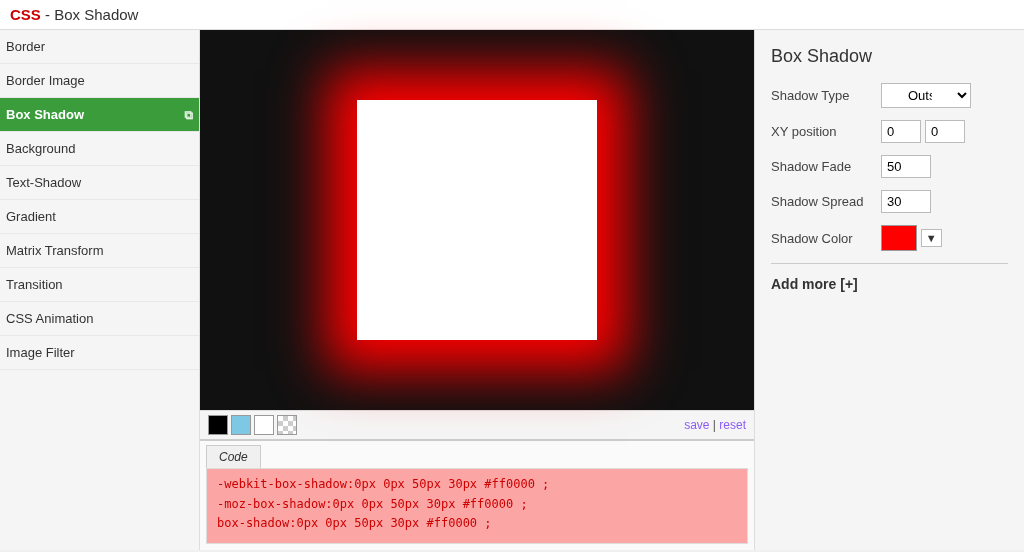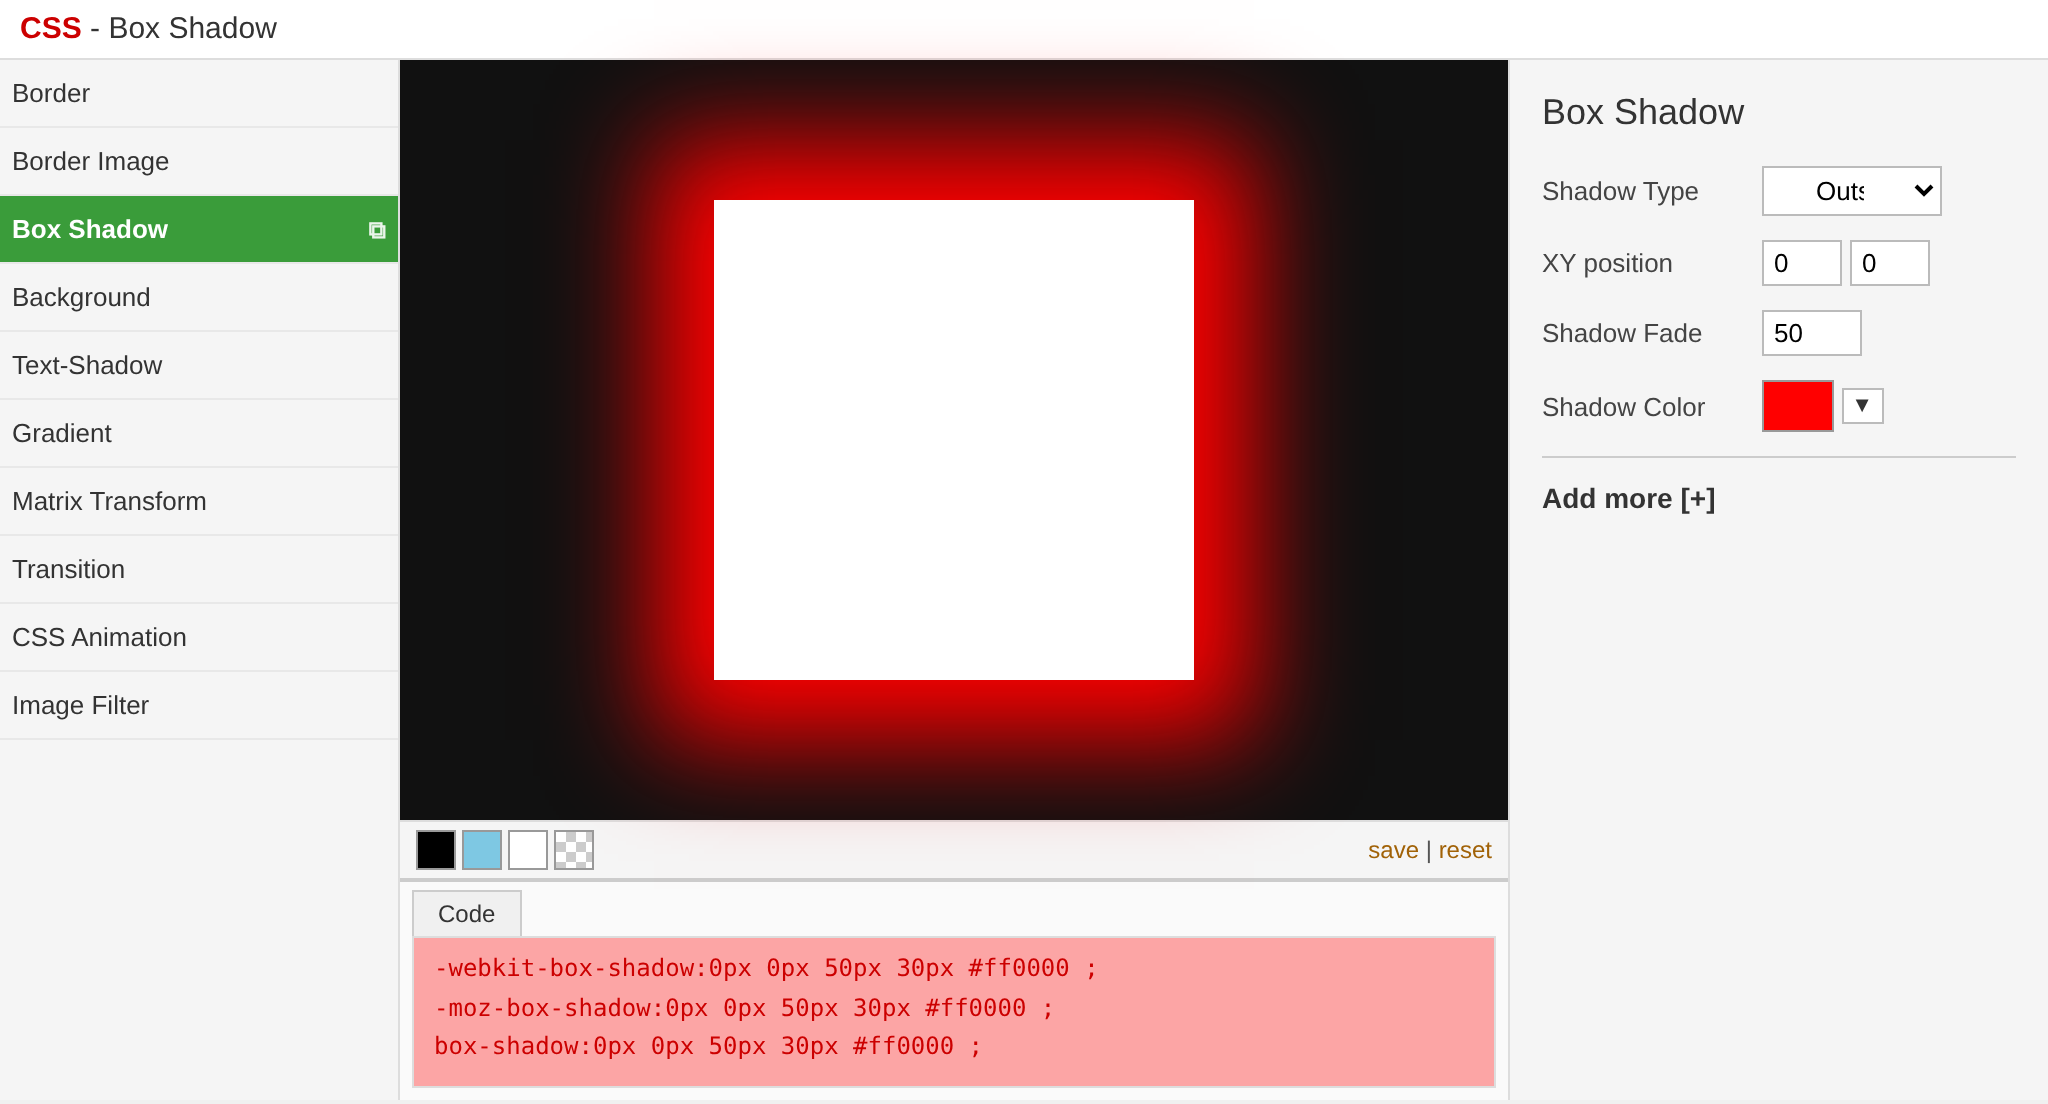--- a/index.html
+++ b/index.html
@@ -87,36 +87,37 @@
       width: 20px;
       height: 20px;
       border: 1px solid #999;
       cursor: pointer;
     }
 
     #save-reset {
       font-size: 12px;
       color: #555;
     }
-    #save-reset a { color: #a16207; text-decoration: none; cursor: pointer; }
+    #save-reset a { color: #8b5cf6; text-decoration: none; cursor: pointer; }
 
     #code-panel {
       border-top: 2px solid #ccc;
       background: #fafafa;
     }
 
     #code-tab {
       display: inline-block;
       padding: 4px 12px;
       background: #f0f0f0;
       border: 1px solid #ccc;
       border-bottom: none;
       font-size: 12px;
       margin-left: 6px;
       margin-top: 4px;
+      font-style: italic;
     }
 
     #code-content {
       padding: 6px 10px 10px;
       font-family: monospace;
       font-size: 12px;
       line-height: 1.6;
       border: 1px solid #ddd;
       margin: 0 6px 6px;
       background: #fca5a5;
@@ -283,20 +284,26 @@
       </div>
     </div>
 
     <div class="control-row">
       <div class="control-label">Shadow Fade</div>
       <div class="control-input">
         <input type="number" value="50" style="">
       </div>
     </div>
 
+    <div class="control-row">
+      <div class="control-label">Shadow Spread</div>
+      <div class="control-input">
+        <input type="number" value="30" style="">
+      </div>
+    </div>
 
     <div class="control-row">
       <div class="control-label">Shadow Color</div>
       <div class="control-input">
         <span class="color-swatch-btn" style="background:#ff0000;"></span>
         <span class="color-dropdown">▼</span>
       </div>
     </div>
 
     <hr id="divider-line">

